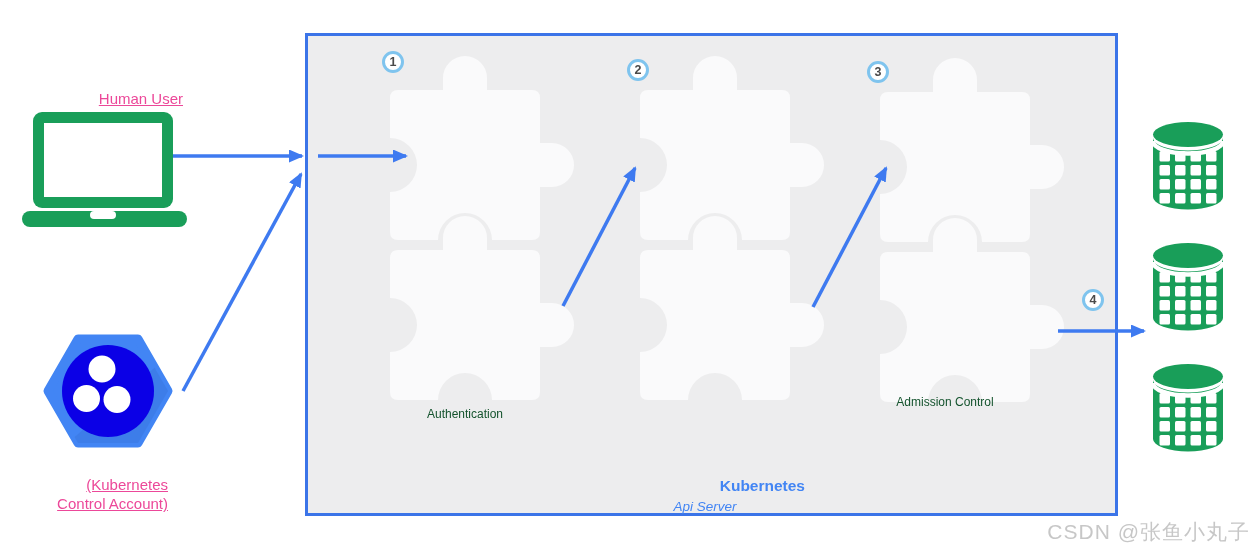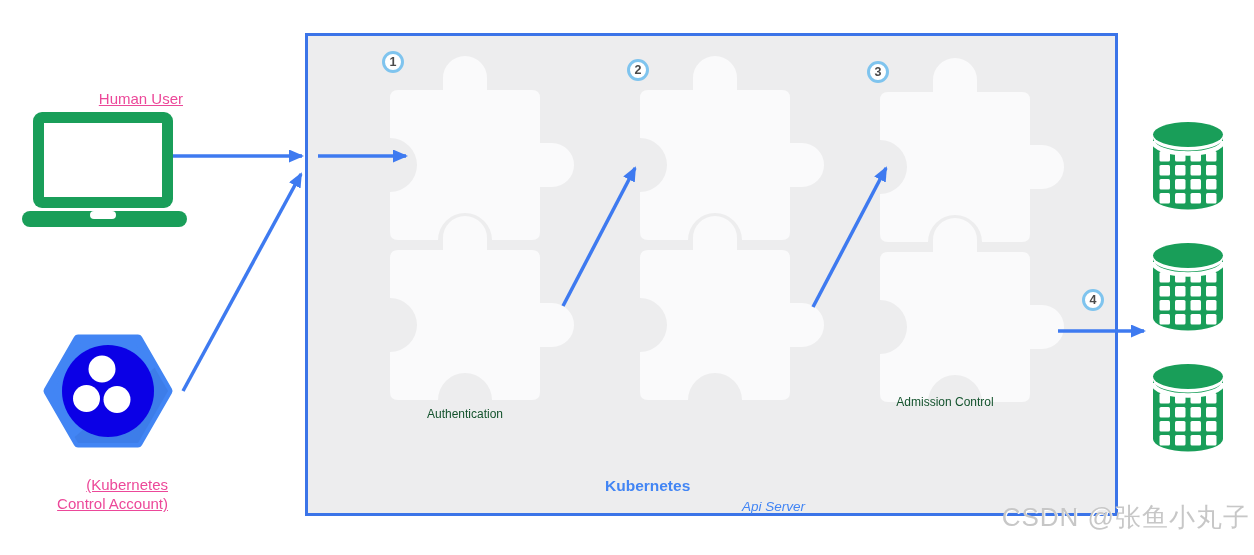--- a/index.html
+++ b/index.html
@@ -19,30 +19,30 @@
   }
   .step-label{
     position:absolute;z-index:3;text-align:center;color:#14532d;
     font-size:12px;font-weight:normal;line-height:20px;
   }
   .actor-label{
     position:absolute;z-index:3;text-align:right;color:#ec4899;
     font-size:15px;line-height:19px;text-decoration:underline;
   }
   .box-title{
-    position:absolute;z-index:3;text-align:left;color:#4285F4;
+    position:absolute;z-index:3;text-align:right;color:#4285F4;
     font-size:15.5px;font-weight:bold;
   }
   .box-subtitle{
-    position:absolute;z-index:3;text-align:right;color:#4285F4;
+    position:absolute;z-index:3;text-align:center;color:#4285F4;
     font-size:13.5px;font-style:italic;
   }
   .watermark{
-    position:absolute;z-index:4;right:4px;top:500px;
-    color:#C7C7C7;font-size:26px;letter-spacing:1px;
+    position:absolute;z-index:4;right:4px;top:518px;
+    color:#C7C7C7;font-size:21px;letter-spacing:1px;
     text-shadow:1px 1px 0 #ffffff;
   }
 </style>
 </head>
 <body>
 
 <div class="stage">
 
   <div class="api-box"></div>
 

